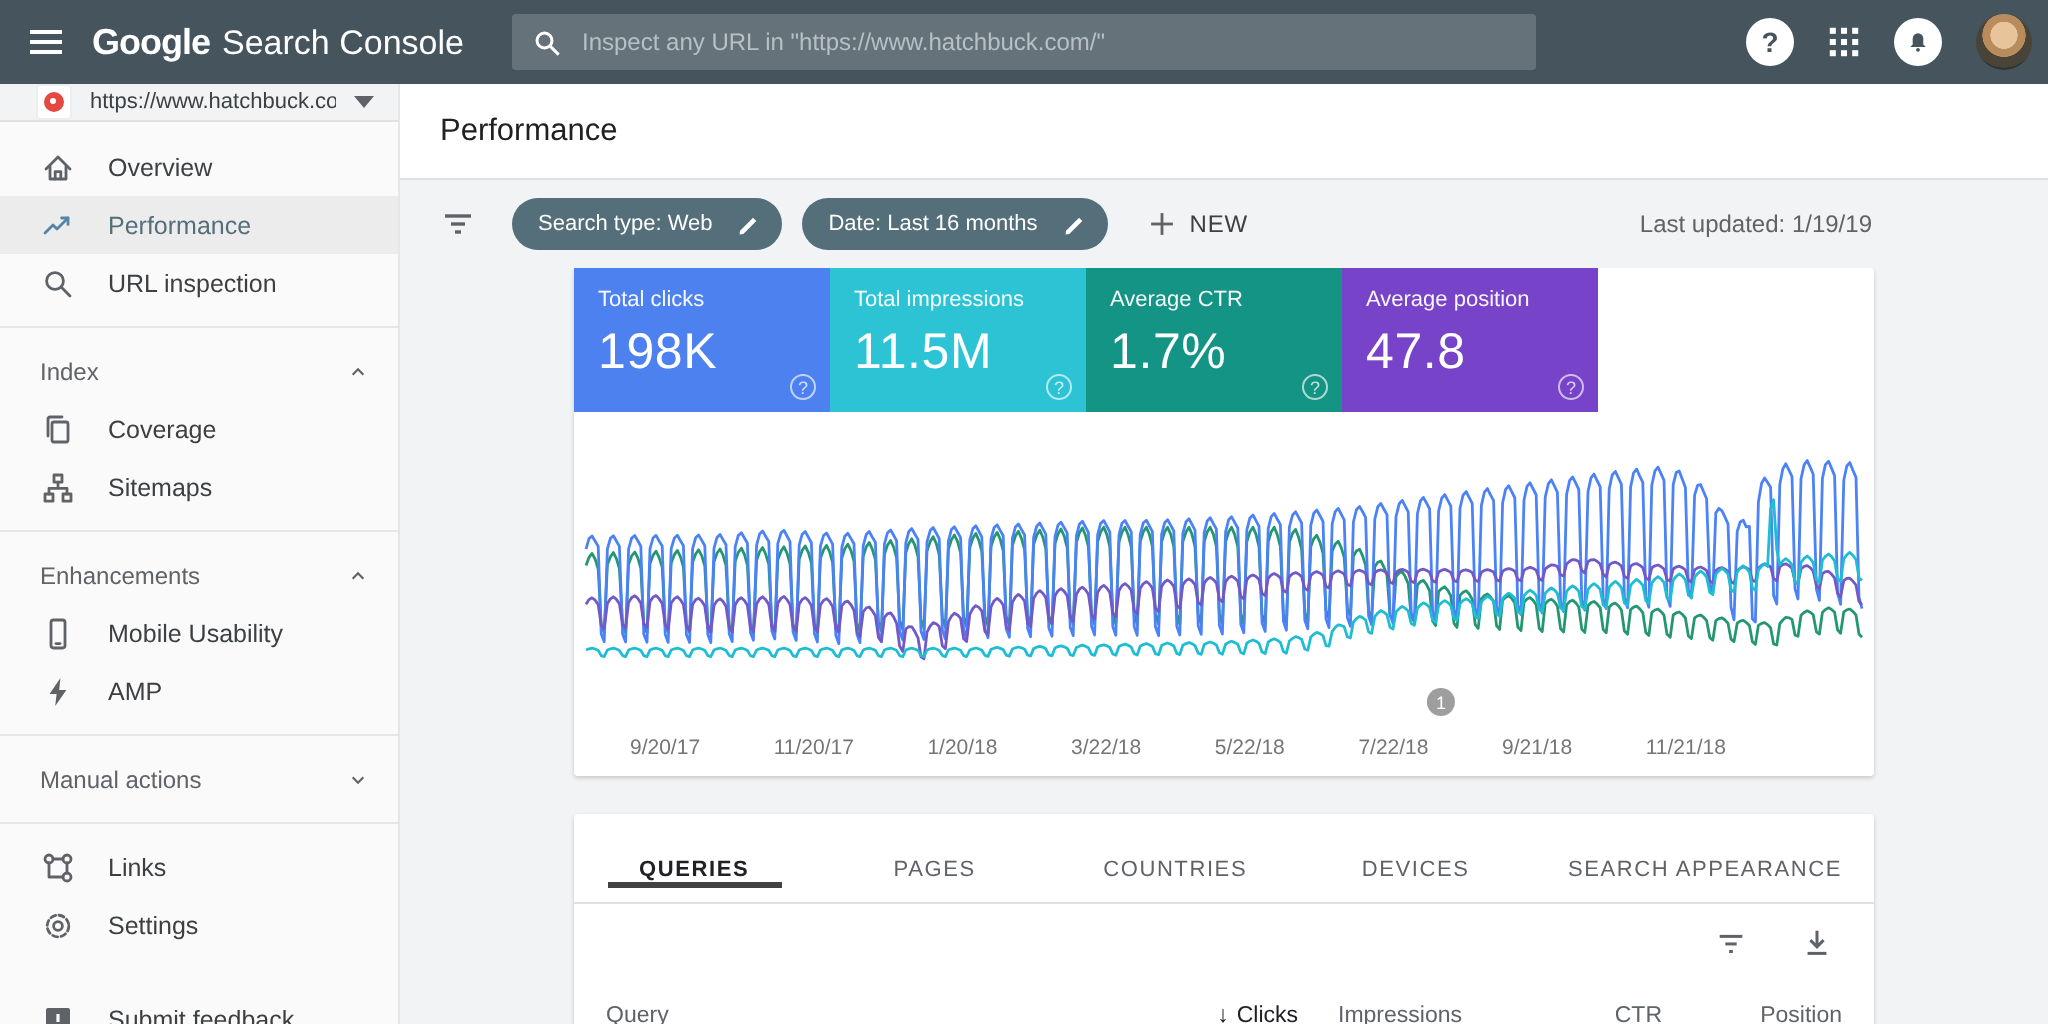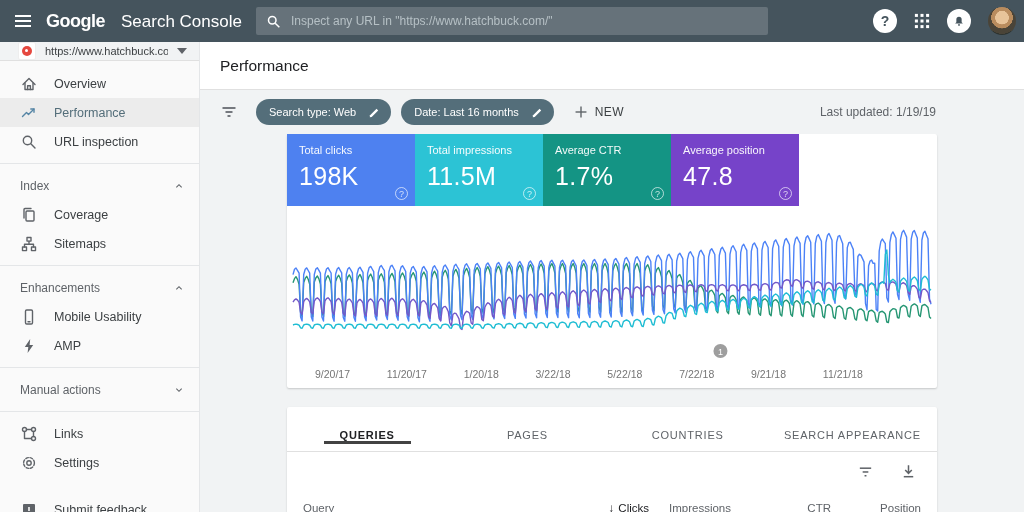--- a/index.html
+++ b/index.html
@@ -3,21 +3,21 @@
 <meta charset="utf-8">
 <style>
   * { box-sizing: border-box; margin: 0; padding: 0; }
   html,body { width:1024px; height:512px; overflow:hidden;
     font-family:"Liberation Sans", sans-serif; background:#f1f3f4; }
 
   
   .topbar { position:relative; height:42px; background:#45545d; display:flex; align-items:center; }
   .hamburger { width:46px; display:flex; justify-content:center; cursor:pointer; }
   .hamburger svg { display:block; }
-  .logo { display:flex; align-items:baseline; gap:16px; color:#fff; white-space:nowrap; }
+  .logo { display:flex; align-items:baseline; gap:6px; color:#fff; white-space:nowrap; }
   .logo .g { font-size:18px; font-weight:700; letter-spacing:-0.5px; }
   .logo .p { font-size:17px; font-weight:400; letter-spacing:0; }
   .searchbox { position:absolute; left:256px; top:7px; width:512px; height:28px;
     background:rgba(255,255,255,0.18); border-radius:2px; display:flex; align-items:center;
     padding:0 10px; gap:10px; }
   .searchbox input { flex:1; background:transparent; border:none; outline:none;
     color:#e5e5e5; font-size:12px; font-family:"Liberation Sans",sans-serif; }
   .searchbox input::placeholder { color:#b6c0c5; }
   .topbar-right { position:absolute; right:8px; top:0; height:42px; display:flex; align-items:center; gap:17px; }
   .circ-ico { width:24px; height:24px; border-radius:50%; background:#fff; display:flex;
@@ -382,20 +382,23 @@
             <div class="tab active">
               <span>QUERIES</span>
             </div>
             <div class="tab">
               <span>PAGES</span>
             </div>
             <div class="tab">
               <span>COUNTRIES</span>
             </div>
             <div class="tab">
+              <span>DEVICES</span>
+            </div>
+            <div class="tab">
               <span>SEARCH APPEARANCE</span>
             </div>
           </div>
         <div class="table-toolbar">
           <span class="t-ico">
             <svg width="17" height="17" viewBox="0 0 18 18" stroke="#5f6368" stroke-width="1.6">
                 <line x1="3" y1="5.5" x2="15" y2="5.5"></line>
                 <line x1="6" y1="9.5" x2="12" y2="9.5"></line>
                 <line x1="8" y1="13.5" x2="10" y2="13.5"></line>
               </svg>

